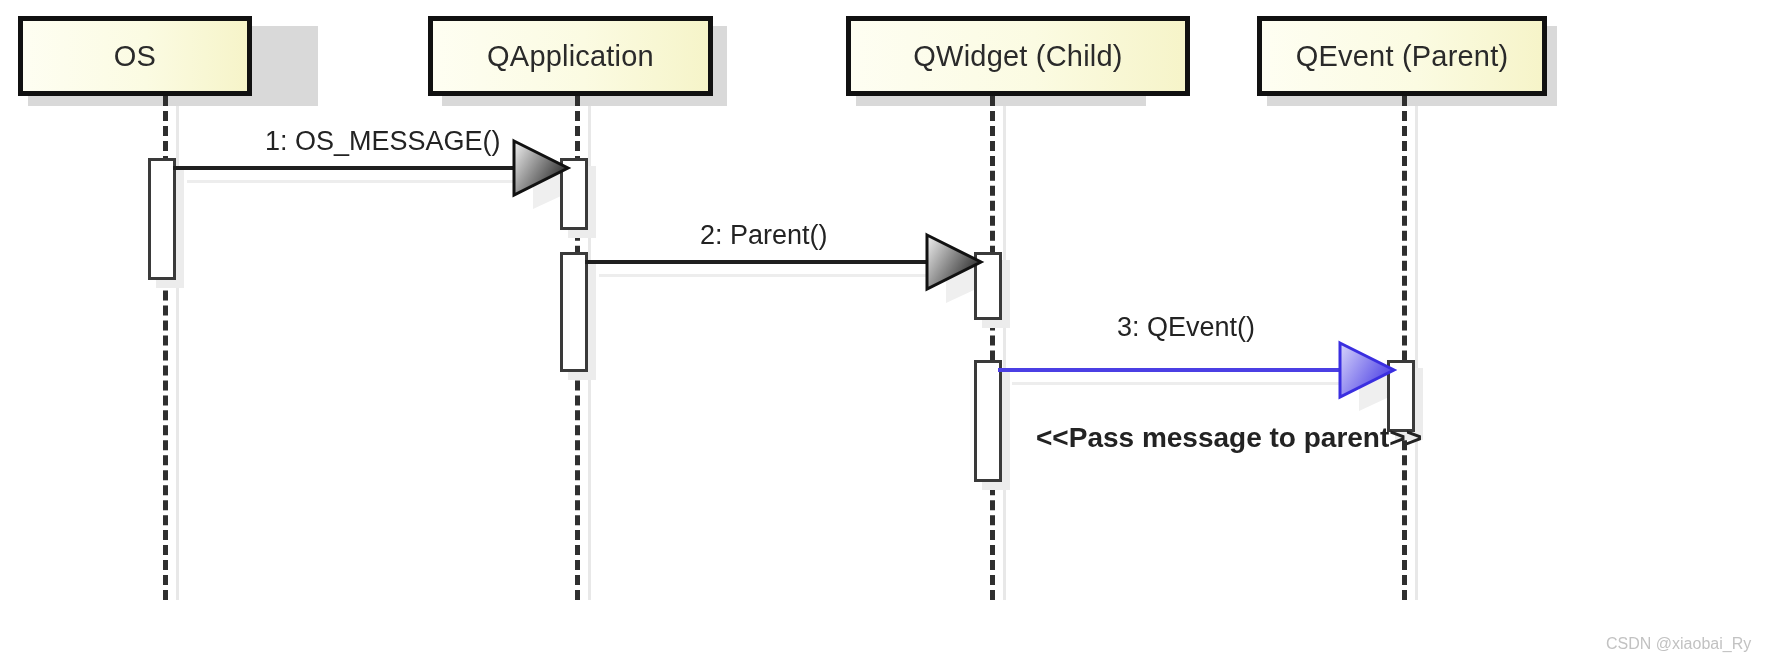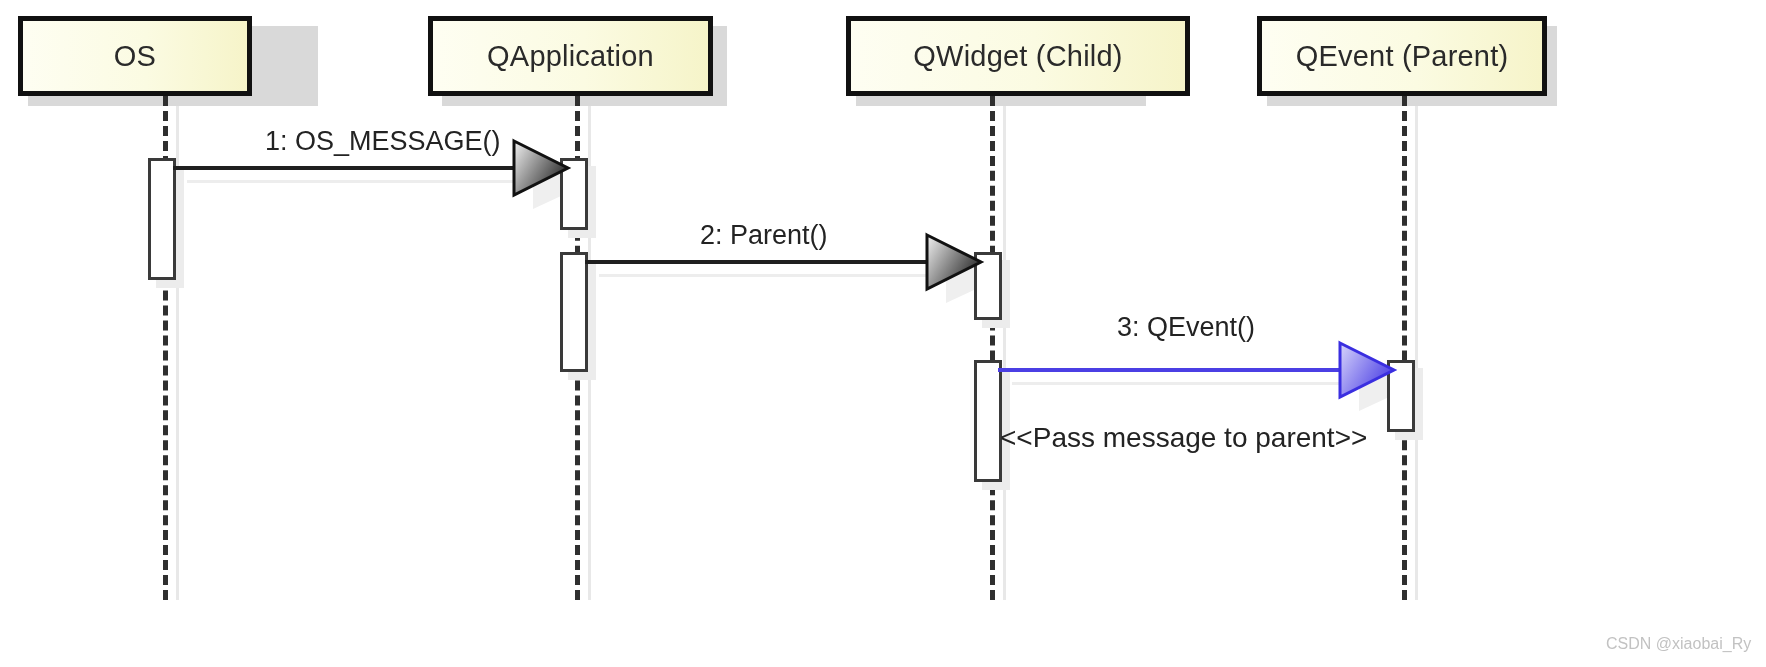--- a/index.html
+++ b/index.html
@@ -198,15 +198,15 @@
     <div class="arrowhead" style="left: 1337px; top: 340px;"><svg width="62" height="60" viewBox="0 0 62 60">
         <defs>
           <linearGradient id="grad2" x1="0" y1="0" x2="1" y2="0.6">
             <stop offset="0%" stop-color="#d8d5fb"></stop>
             <stop offset="100%" stop-color="#4b3fe4"></stop>
           </linearGradient>
         </defs>
         <polygon points="3,3 57,30 3,57" fill="url(#grad2)" stroke="#3a2ee0" stroke-width="3"></polygon>
       </svg></div>
     <div class="msg-label" style="left: 1117px; top: 312px;">3: QEvent()</div>
-    <div class="note-text" style="left: 1000px; top: 422px;">&lt;&lt;Pass message to parent&gt;&gt;</div>
+    <div class="note-text" style="left: 1036px; top: 422px; font-weight: bold;">&lt;&lt;Pass message to parent&gt;&gt;</div>
     <div class="watermark" style="left: 1606px; top: 635px;">CSDN @xiaobai_Ry</div>
   </div>
 
 </body></html>

